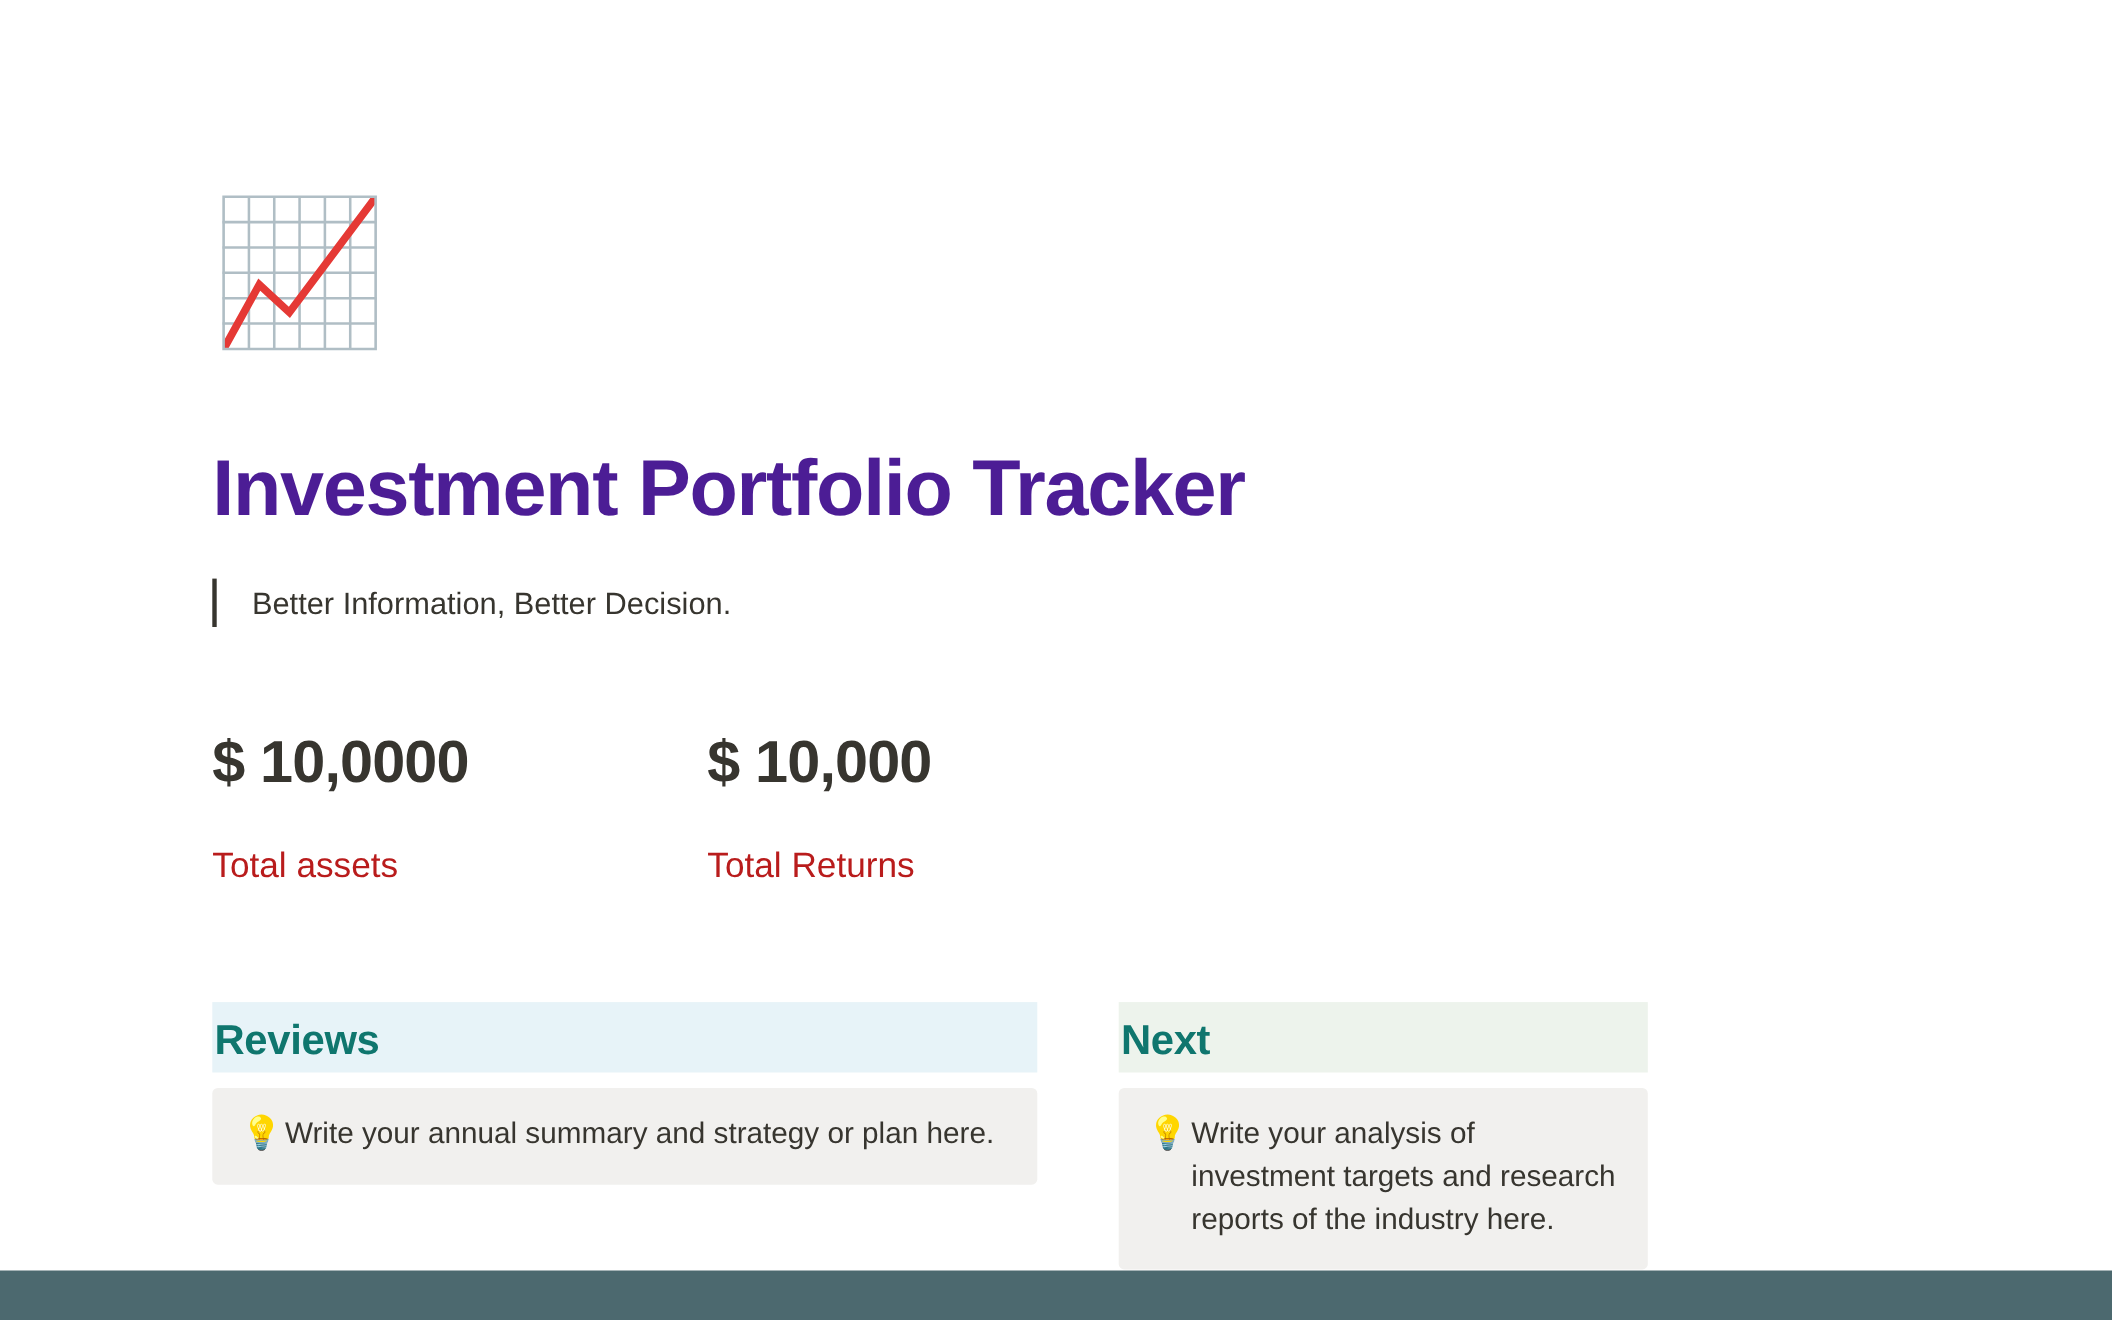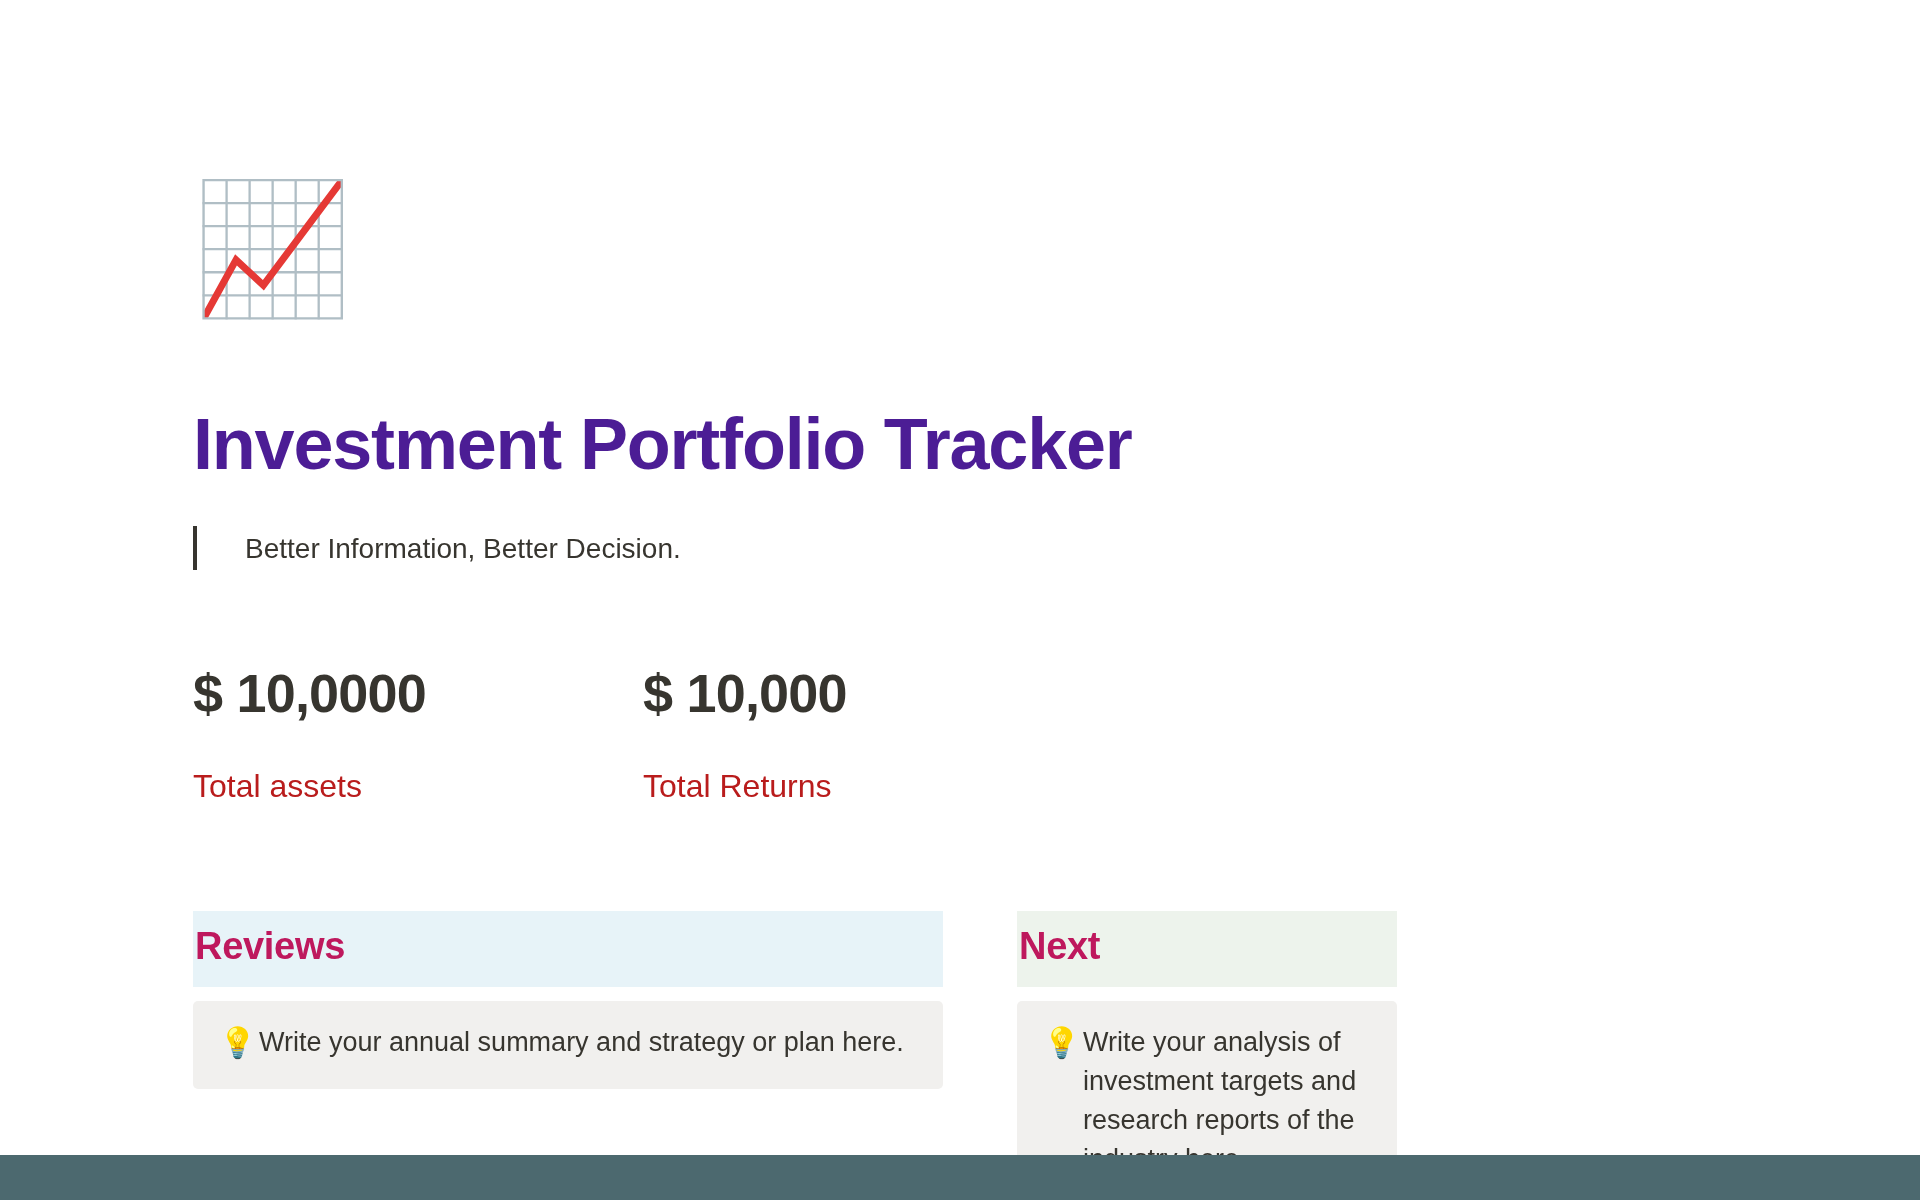--- a/index.html
+++ b/index.html
@@ -52,21 +52,21 @@
     letter-spacing: -1.2px;
     color: #4c1d95;
     white-space: nowrap;
   }
 
   
   .quote-block {
     margin-top: 42px;
     display: flex;
     align-items: center;
-    gap: 16px;
+    gap: 0;
   }
   .quote-bar {
     width: 4px;
     height: 44px;
     background: #37352F;
     flex: 0 0 auto;
   }
   .quote-text {
     padding-left: 32px;
     font-size: 28px;
@@ -107,28 +107,28 @@
   .columns {
     margin-top: 102px;
     display: flex;
     width: 1272px;
   }
   .column {
     flex: 0 0 auto;
   }
   .column-left  { width: 750px; }
   .column-gap   { width: 74px; flex: 0 0 auto; }
-  .column-right { width: 380px; }
+  .column-right { width: 481px; }
 
   .section-heading {
     font-size: 38px;
     font-weight: 700;
     line-height: 1.25;
-    color: #be185d;
-    padding: 12px 4px 16px 2px;
+    color: #0f766e;
+    padding: 12px 4px 4px 2px;
     letter-spacing: -0.3px;
   }
   .section-heading.blue  { background: #E7F3F8; }
   .section-heading.green { background: #EDF3EC; }
 
   .callout {
     margin-top: 14px;
     background: #F1F0EE;
     border-radius: 5px;
     padding: 22px 26px 26px 26px;

